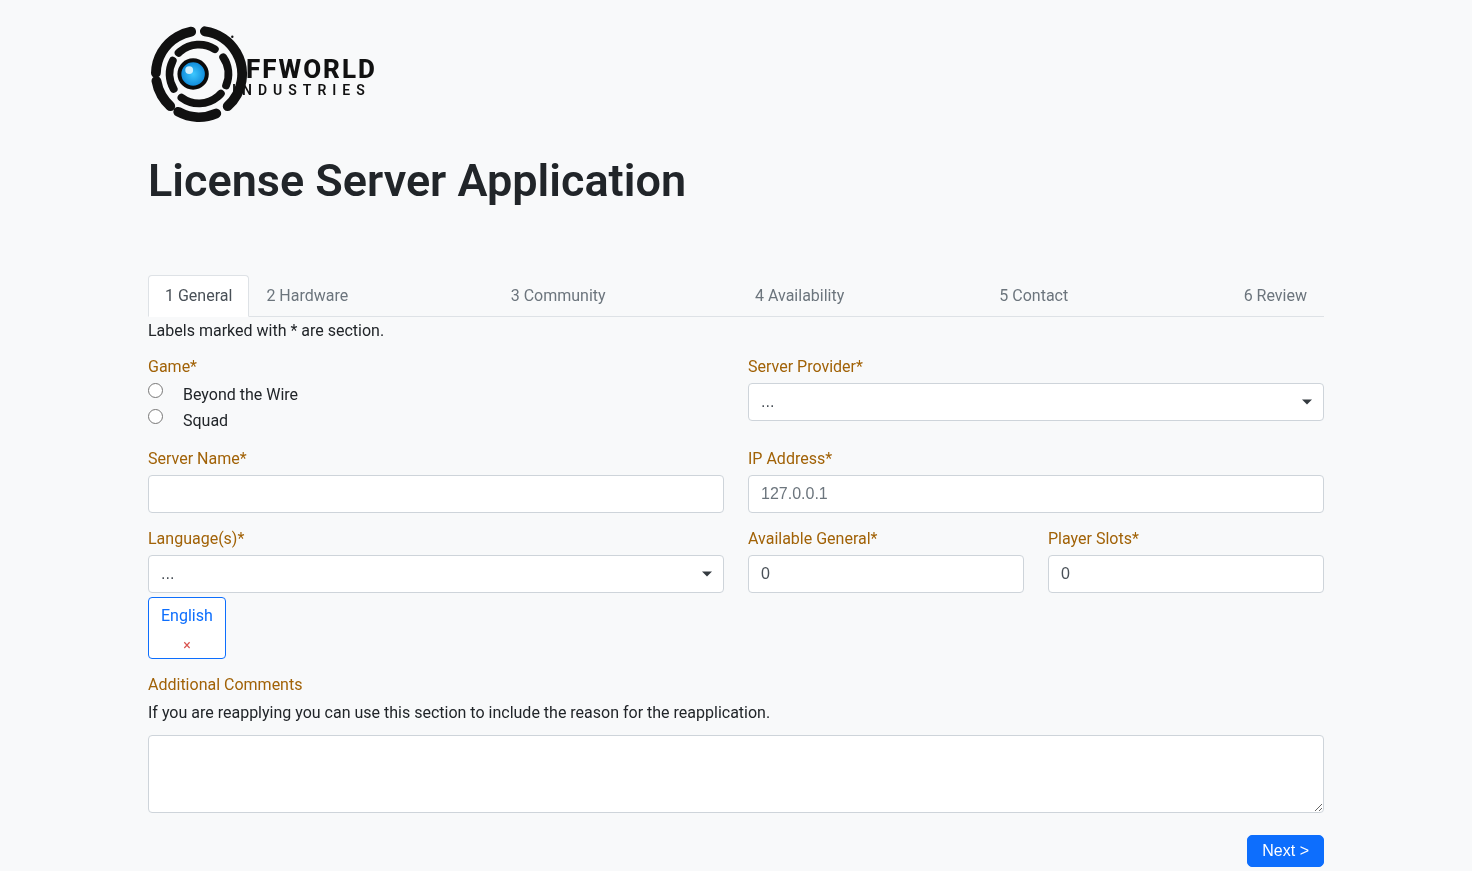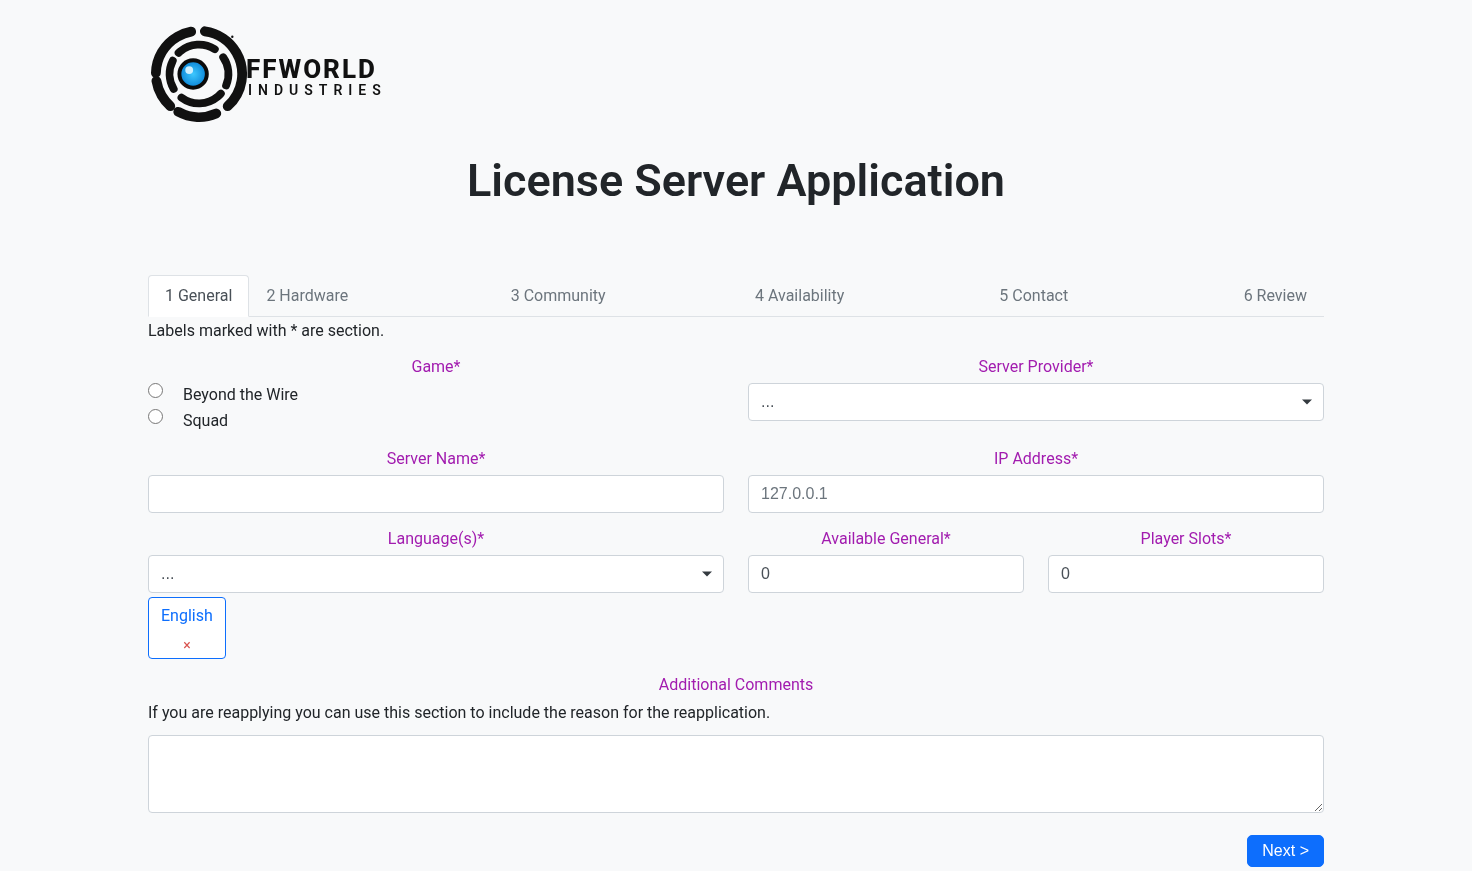--- a/index.html
+++ b/index.html
@@ -37,29 +37,28 @@
     position: absolute;
     left: 98px;
     top: 30px;
     font-weight: 800;
     font-size: 26px;
     letter-spacing: 2px;
     color: #111;
   }
   .logo-sub {
     position: absolute;
-    left: 100px;
+    left: 84px;
     top: 60px;
     font-size: 14px;
     letter-spacing: 6px;
     color: #111;
     font-weight: 600;
   }
   .page-title {
-    text-align: center;
     font-size: 45px;
     font-weight: 600;
     margin-top: 10px;
     margin-bottom: 60px;
     color: #212529;
   }
   .nav-tabs {
     display: flex;
     border-bottom: 1px solid #dee2e6;
     list-style: none;
@@ -115,22 +114,21 @@
   }
   .col-12 {
     flex: 0 0 100%;
     max-width: 100%;
     padding: 0 12px;
   }
   .form-group { margin-bottom: 14px; }
   .form-label {
     display: block;
     margin-bottom: 4px;
-    color: #a21caf;
-    text-align: center;
+    color: #a16207;
   }
   .form-control, .form-select {
     display: block;
     width: 100%;
     padding: 6px 12px;
     font-size: 16px;
     line-height: 1.5;
     color: #495057;
     background: #fff;
     border: 1px solid #ced4da;

